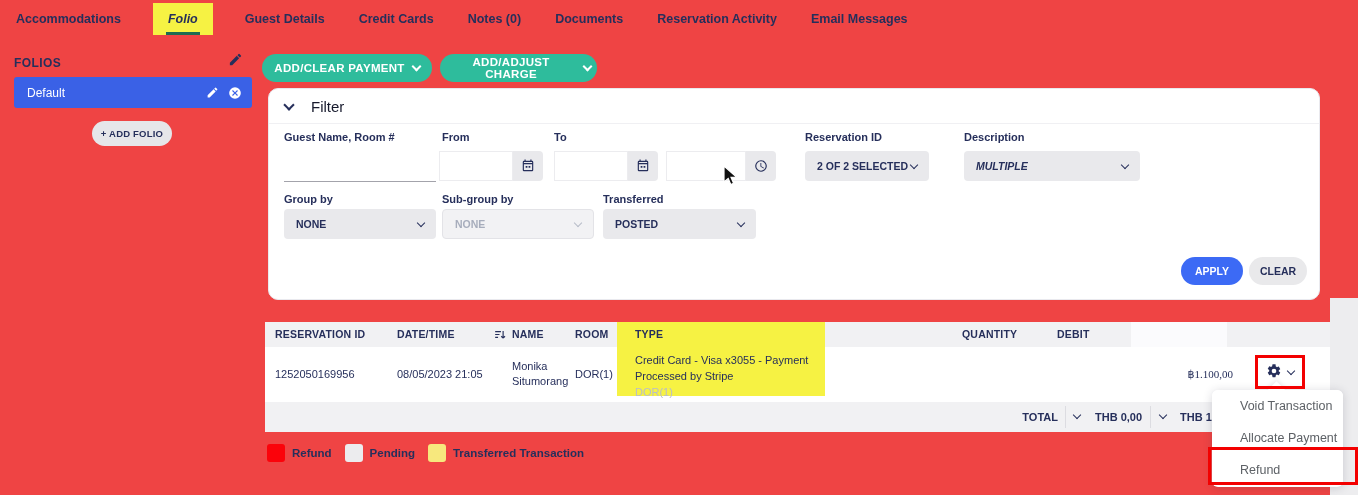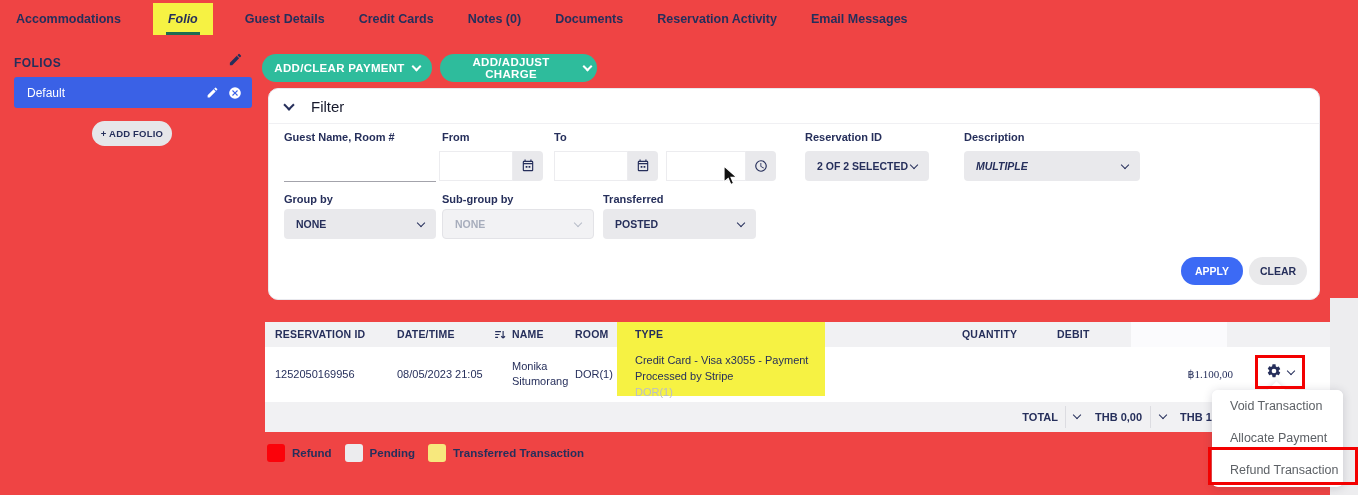--- a/index.html
+++ b/index.html
@@ -77,21 +77,21 @@
   .sw-refund{background:#fb020a;}
   .sw-pending{background:#ececee;}
   .sw-transferred{background:#f7e87d;}
   
   .scroll-strip{position:absolute;left:1330px;top:298px;width:28px;height:197px;background:#ededef;}
   
   .context-menu{position:absolute;left:1212px;top:390px;width:131px;height:97px;background:#fff;border-radius:6px;
                 box-shadow:0 1px 10px rgba(40,40,60,.18);z-index:10;}
   .menu-caret{position:absolute;left:58px;top:-6px;width:13px;height:13px;background:#fff;transform:rotate(45deg);
               box-shadow:-2px -2px 4px rgba(40,40,60,.08);}
-  .menu-item{position:relative;height:32px;line-height:32px;padding-left:18px;font-size:12.5px;color:#5d6166;cursor:pointer;background:#fff;border-radius:6px;}
+  .menu-item{position:relative;height:32px;line-height:32px;padding-left:28px;font-size:12.5px;color:#5d6166;cursor:pointer;background:#fff;border-radius:6px;}
   
   .red-rect{position:absolute;border:3px solid #f30000;z-index:12;pointer-events:none;}
   .gear-rect{left:1255px;top:355px;width:44px;height:28px;}
   .refund-rect{left:1208px;top:447px;width:144px;height:32px;}
   
   .cursor{position:absolute;left:722px;top:165px;z-index:15;pointer-events:none;}
 </style>
 </head>
 <body>
 

